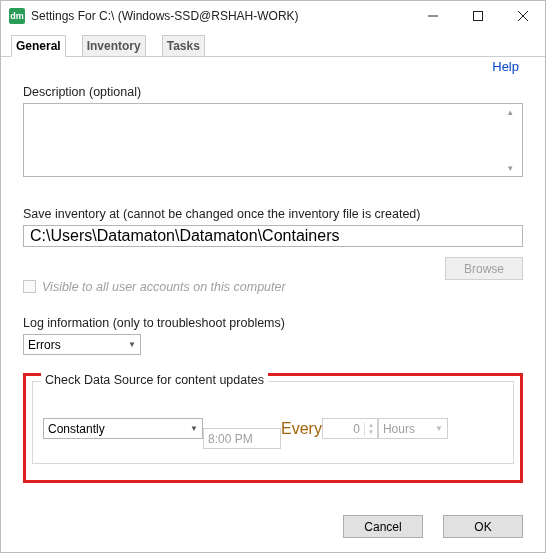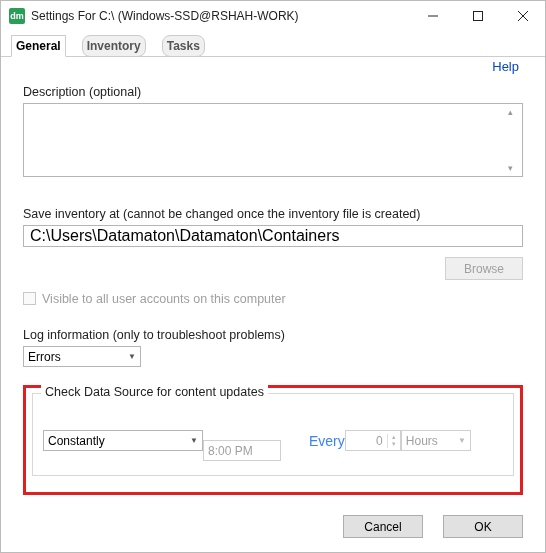--- a/index.html
+++ b/index.html
@@ -43,21 +43,20 @@
     background: #fff;
     margin-bottom: -1px;
     margin-right: 16px;
     cursor: default;
     font-weight: bold;
   }
   .tab.inactive {
     background: #f0f0f0;
     border-bottom: 1px solid #ccc;
     color: #555;
-    border-radius: 8px;
   }
   .content { padding: 12px 22px 0 22px; position: relative; }
   .help-link {
     position: absolute; right: 26px; top: 2px;
     color: #0645cc; font-size: 13px;
     cursor: pointer;
   }
   .label { font-size: 12.5px; color: #222; margin-bottom: 4px; display: block; }
   .desc-box {
     width: 100%; height: 74px;
@@ -82,22 +81,23 @@
     border: 1px solid #adadad;
     background: #e1e1e1;
     font-size: 12px;
     text-align: center;
     padding: 2px 10px;
     cursor: default;
   }
   .btn.disabled { color: #a0a0a0; background: #efefef; border-color: #d0d0d0; }
   .checkbox-row {
     display: flex; 
-    margin-top: 12px; font-size: 12.5px;
+    margin-top: 0; font-size: 12.5px;
     color: #a0a0a0;
+    font-style: italic;
   }
   .checkbox-row .cb {
     width: 13px; height: 13px;
     border: 1px solid #c8c8c8;
     background: #fafafa; margin-right: 6px;
   }
   .select {
     height: 21px; border: 1px solid #b5b5b5;
     font-size: 12px; padding: 2px 4px;
     background: #fff;
@@ -136,21 +136,21 @@
     display: flex; align-items: center;
     color: #a0a0a0; font-size: 12px;
   }
   .sel-num .numval { flex: 1; text-align: right; padding-right: 4px; }
   .sel-num .spinners {
     width: 13px; font-size: 6px; line-height: 7px;
     color: #bbb; border-left: 1px solid #e0e0e0;
     display: flex; flex-direction: column; align-items: center;
   }
   .sel-unit { width: 70px; }
-  .every-lbl { font-size: 14px; color: #3b82f6; margin-left: 28px; }
+  .every-lbl { font-size: 16px; color: #a16207; }
   .footer {
     position: absolute; bottom: 14px; right: 22px;
     display: flex; gap: 20px;
   }
   .footer .btn { min-width: 80px; }
 </style>
 </head>
 <body>
 
 <div class="window">

